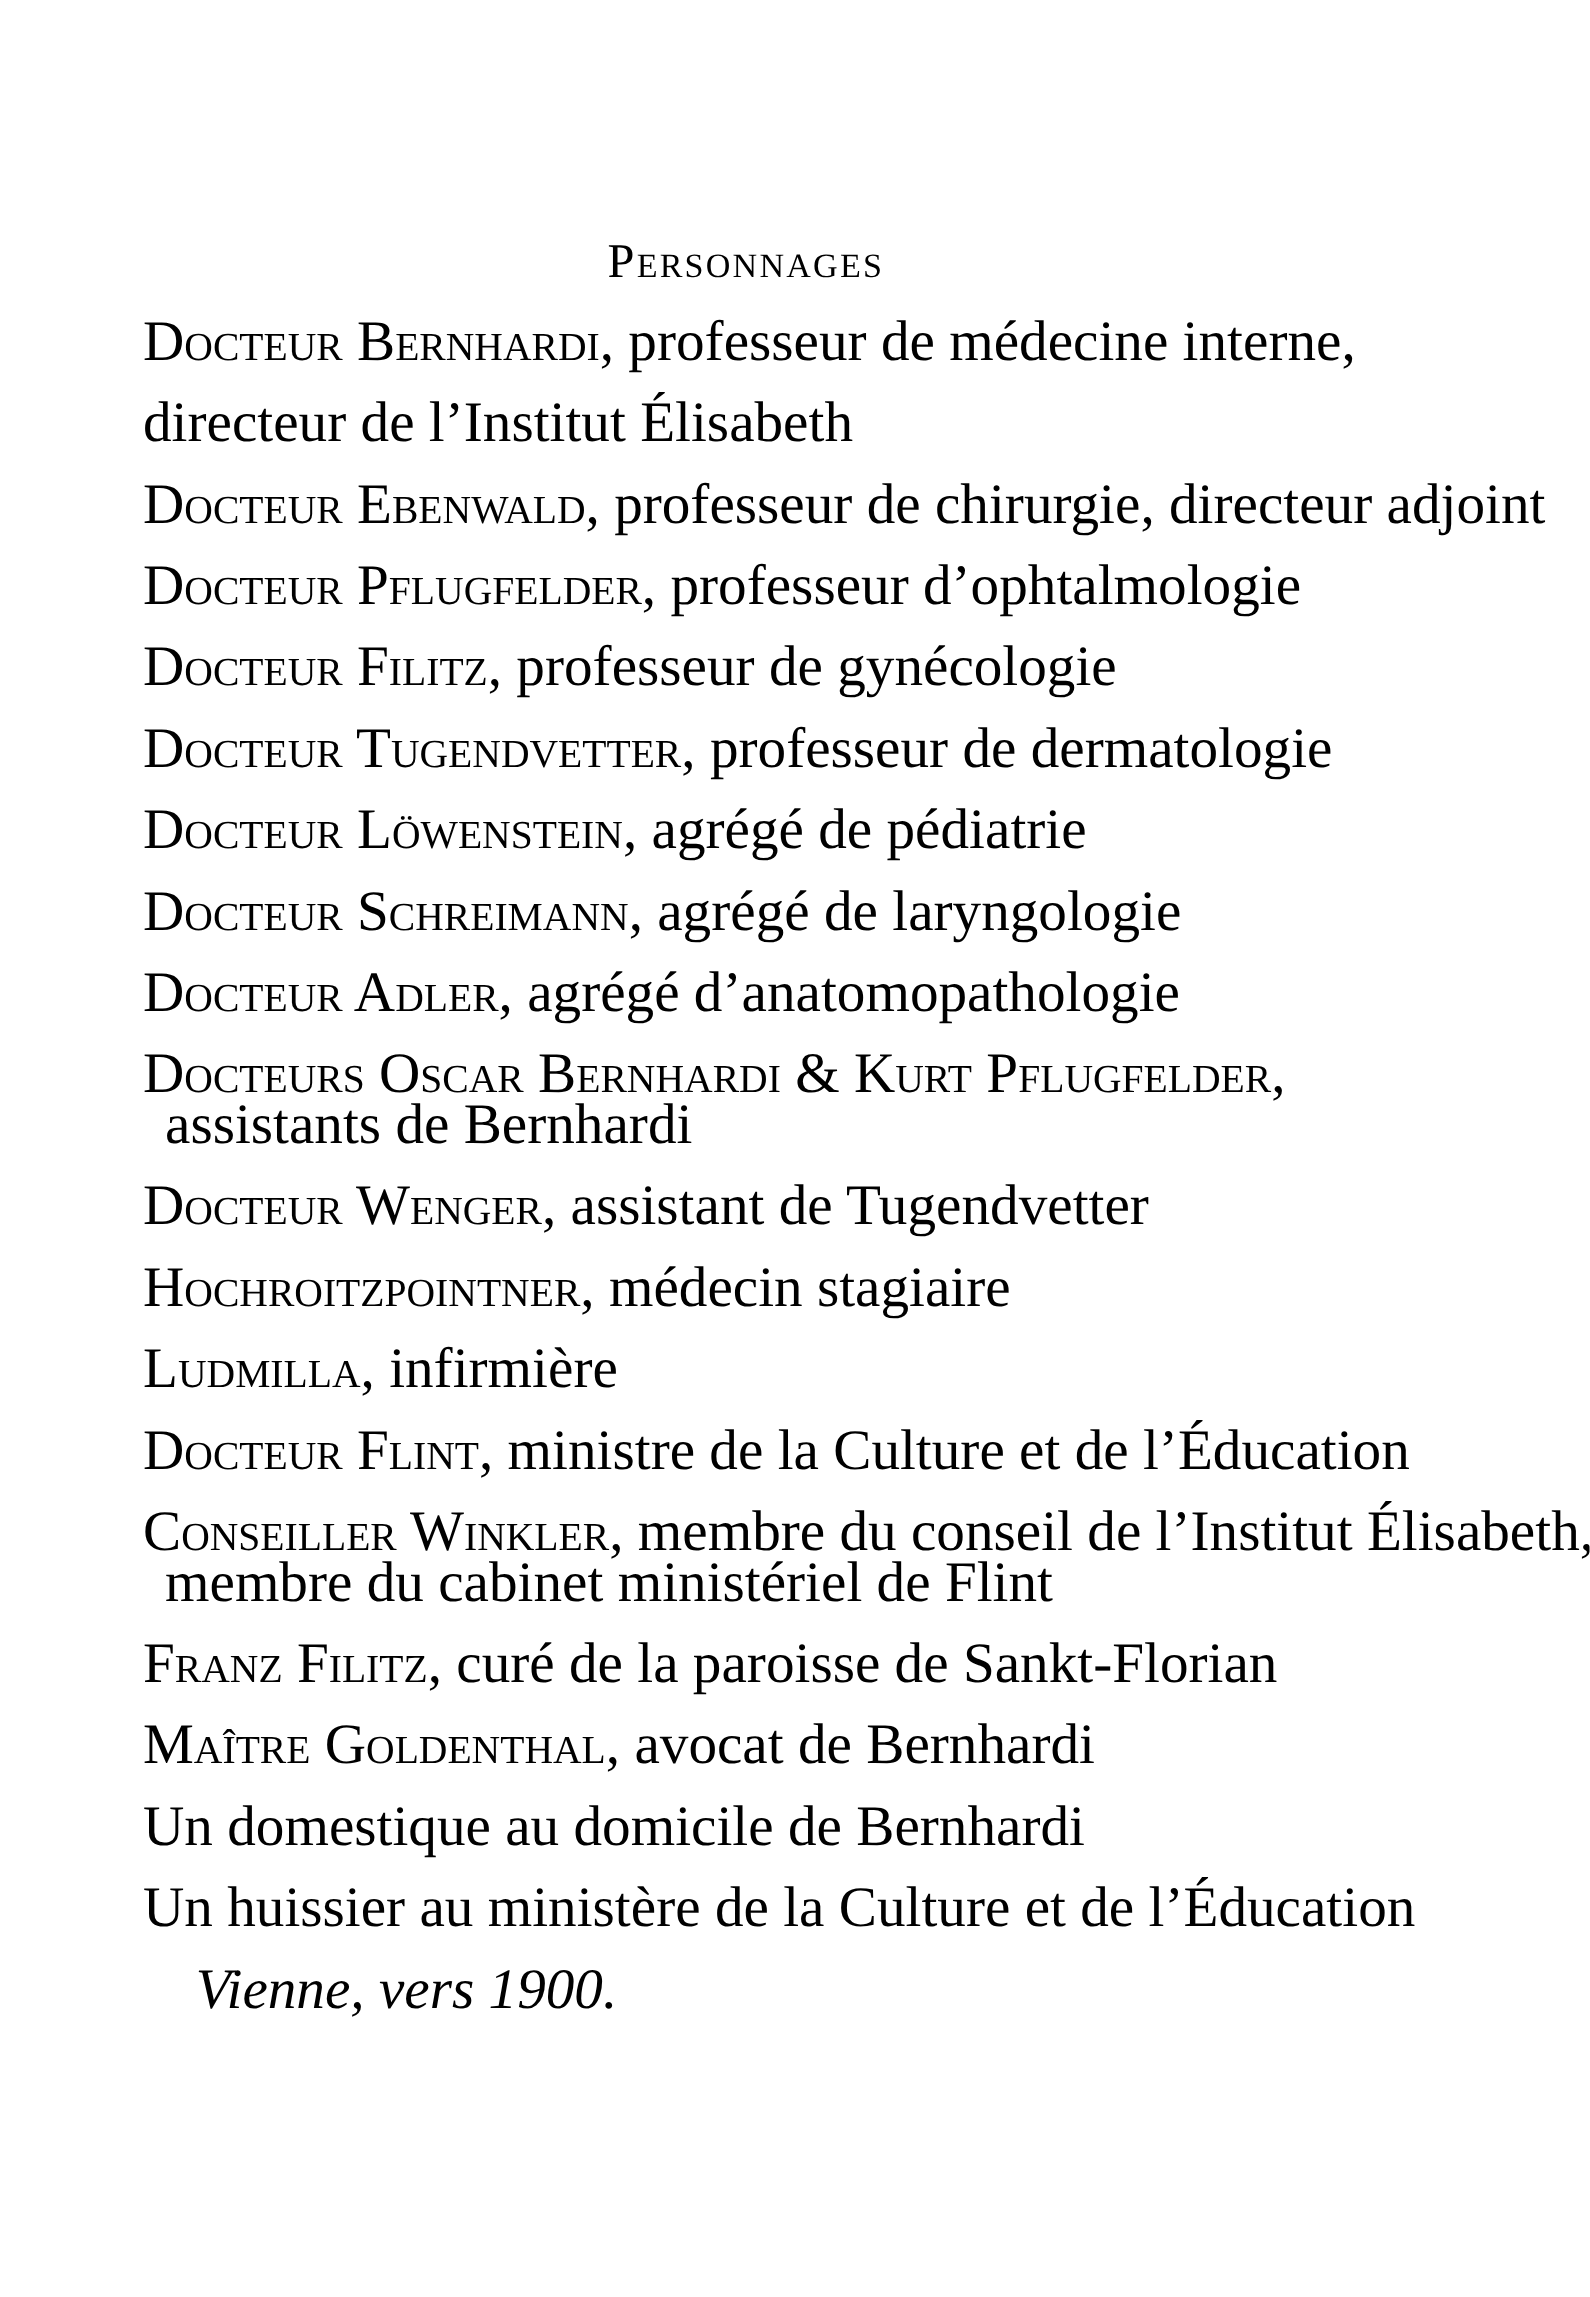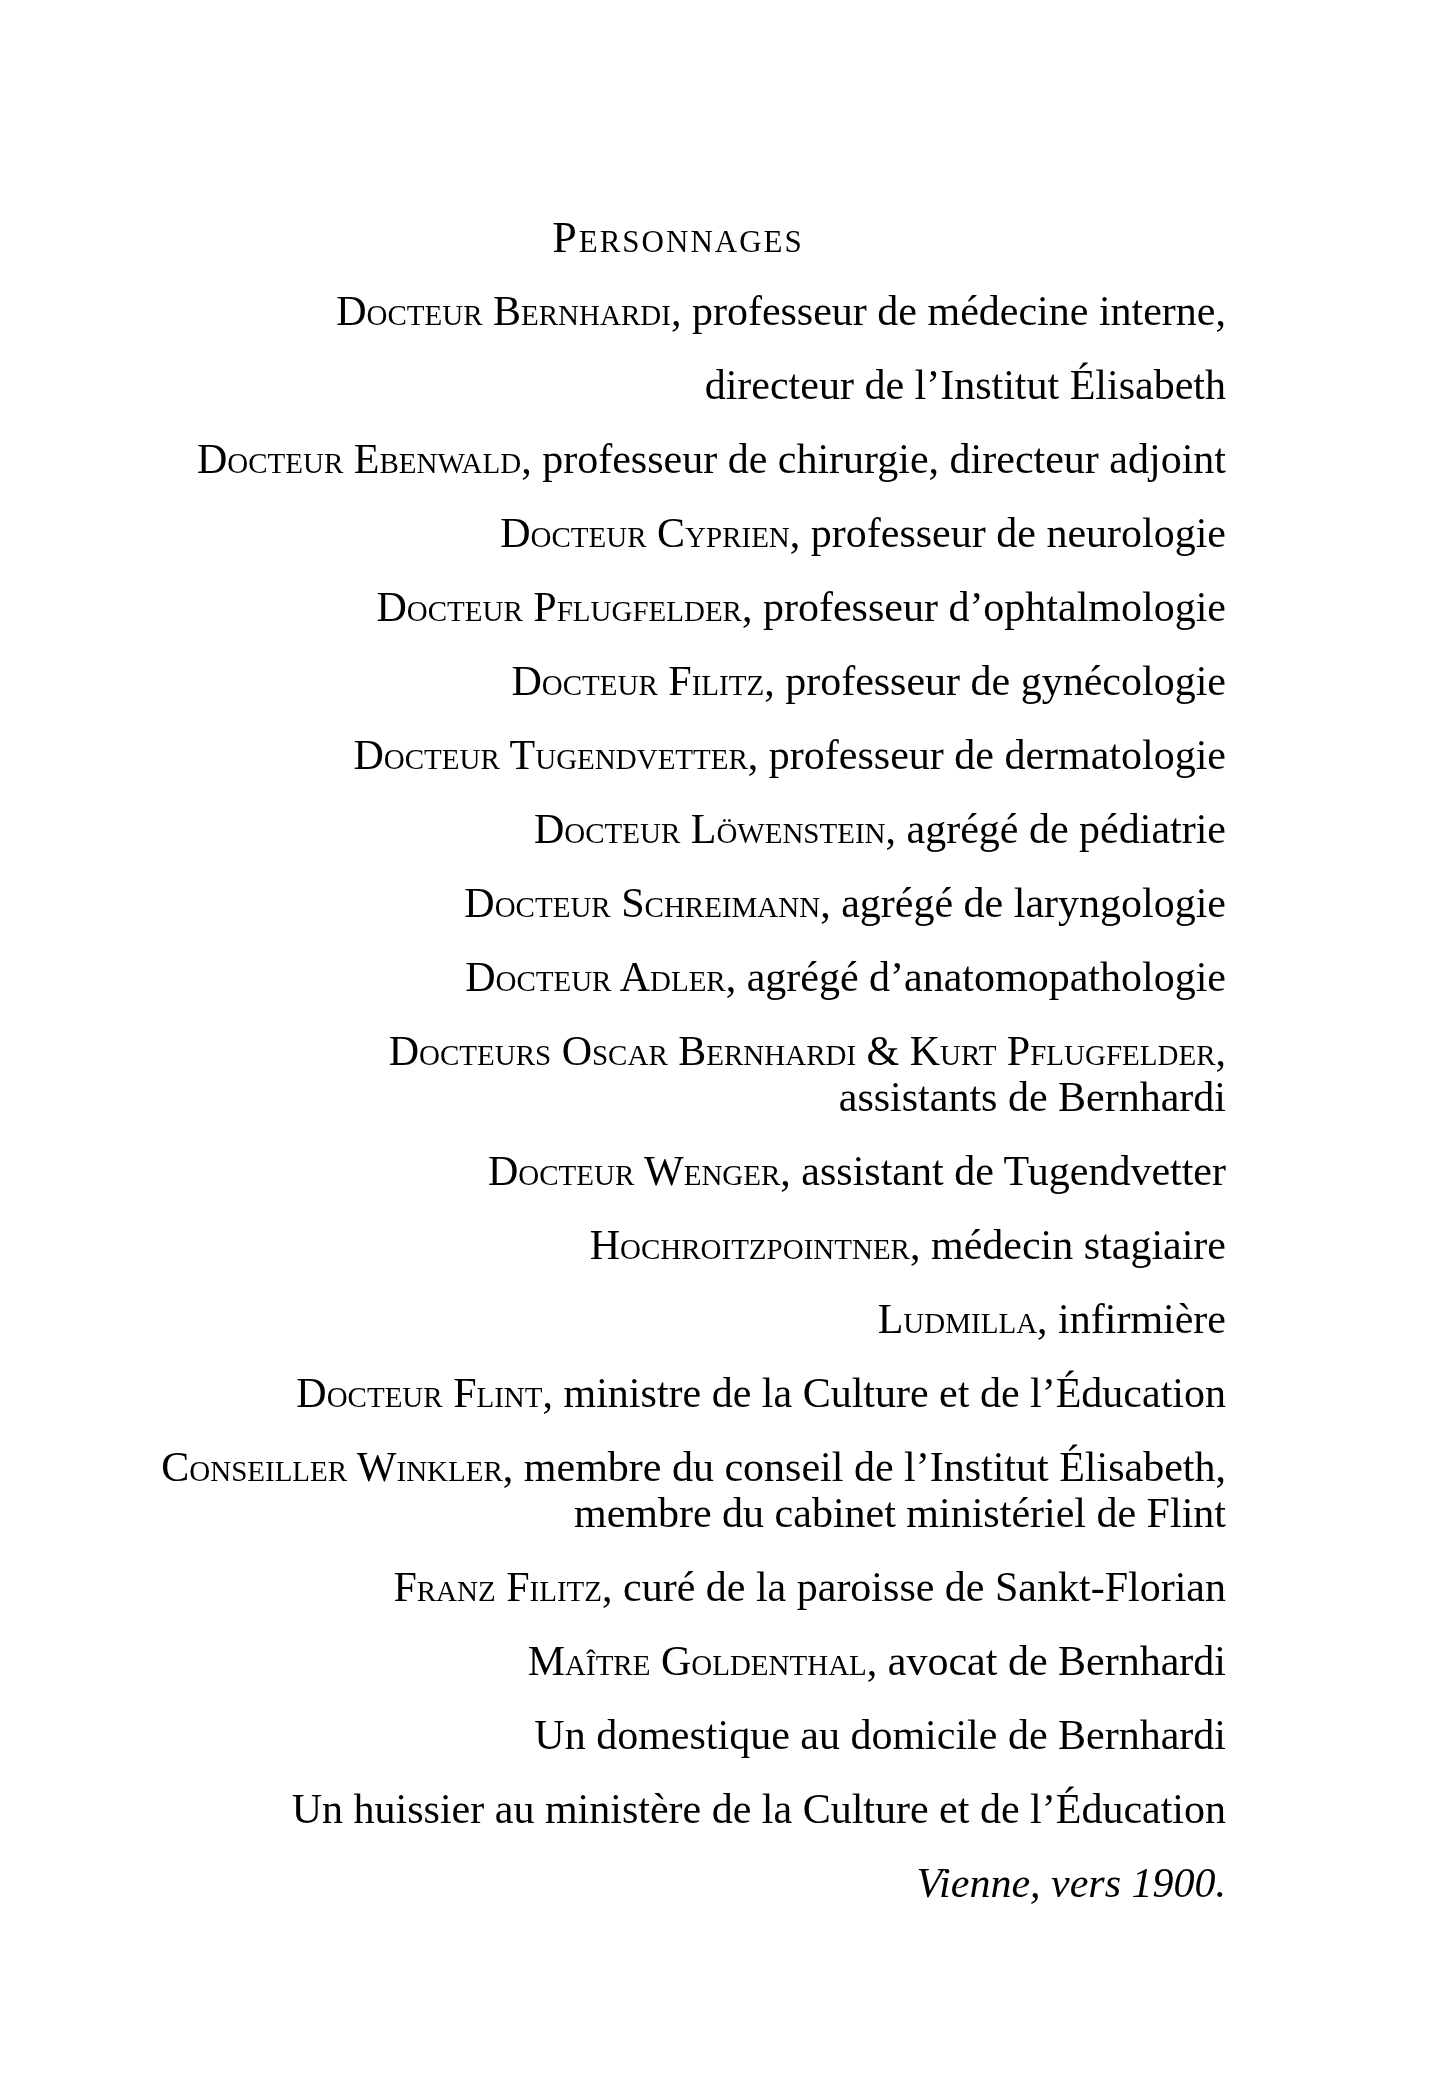--- a/index.html
+++ b/index.html
@@ -23,25 +23,24 @@
   .title {
     font-size: 44px;
     line-height: 44px;
     margin: 0 0 28px 0;
     text-align: center;
     font-variant: small-caps;
     letter-spacing: 2px;
     font-weight: normal;
   }
   .entry {
-    font-size: 42px;
+    font-size: 52px;
     line-height: 46px;
     margin: 0 0 28px 0;
     white-space: nowrap;
-    text-align: right;
   }
   .sc {
     font-variant: small-caps;
   }
   .cont {
     display: block;
     margin-left: 20px;
   }
   .setting {
     font-style: italic;
@@ -54,21 +53,20 @@
 <div class="page">
 
   <h1 class="title">Personnages</h1>
 
   <p class="entry"><span class="sc">Docteur Bernhardi</span><span>, professeur de médecine interne,</span></p>
 
   <p class="entry"><span>directeur de l’Institut Élisabeth</span></p>
 
   <p class="entry"><span class="sc">Docteur Ebenwald</span><span>, professeur de chirurgie, directeur adjoint</span></p>
 
-  <p class="entry"><span class="sc">Docteur Cyprien</span><span>, professeur de neurologie</span></p>
 
   <p class="entry"><span class="sc">Docteur Pflugfelder</span><span>, professeur d’ophtalmologie</span></p>
 
   <p class="entry"><span class="sc">Docteur Filitz</span><span>, professeur de gynécologie</span></p>
 
   <p class="entry"><span class="sc">Docteur Tugendvetter</span><span>, professeur de dermatologie</span></p>
 
   <p class="entry"><span class="sc">Docteur Löwenstein</span><span>, agrégé de pédiatrie</span></p>
 
   <p class="entry"><span class="sc">Docteur Schreimann</span><span>, agrégé de laryngologie</span></p>

